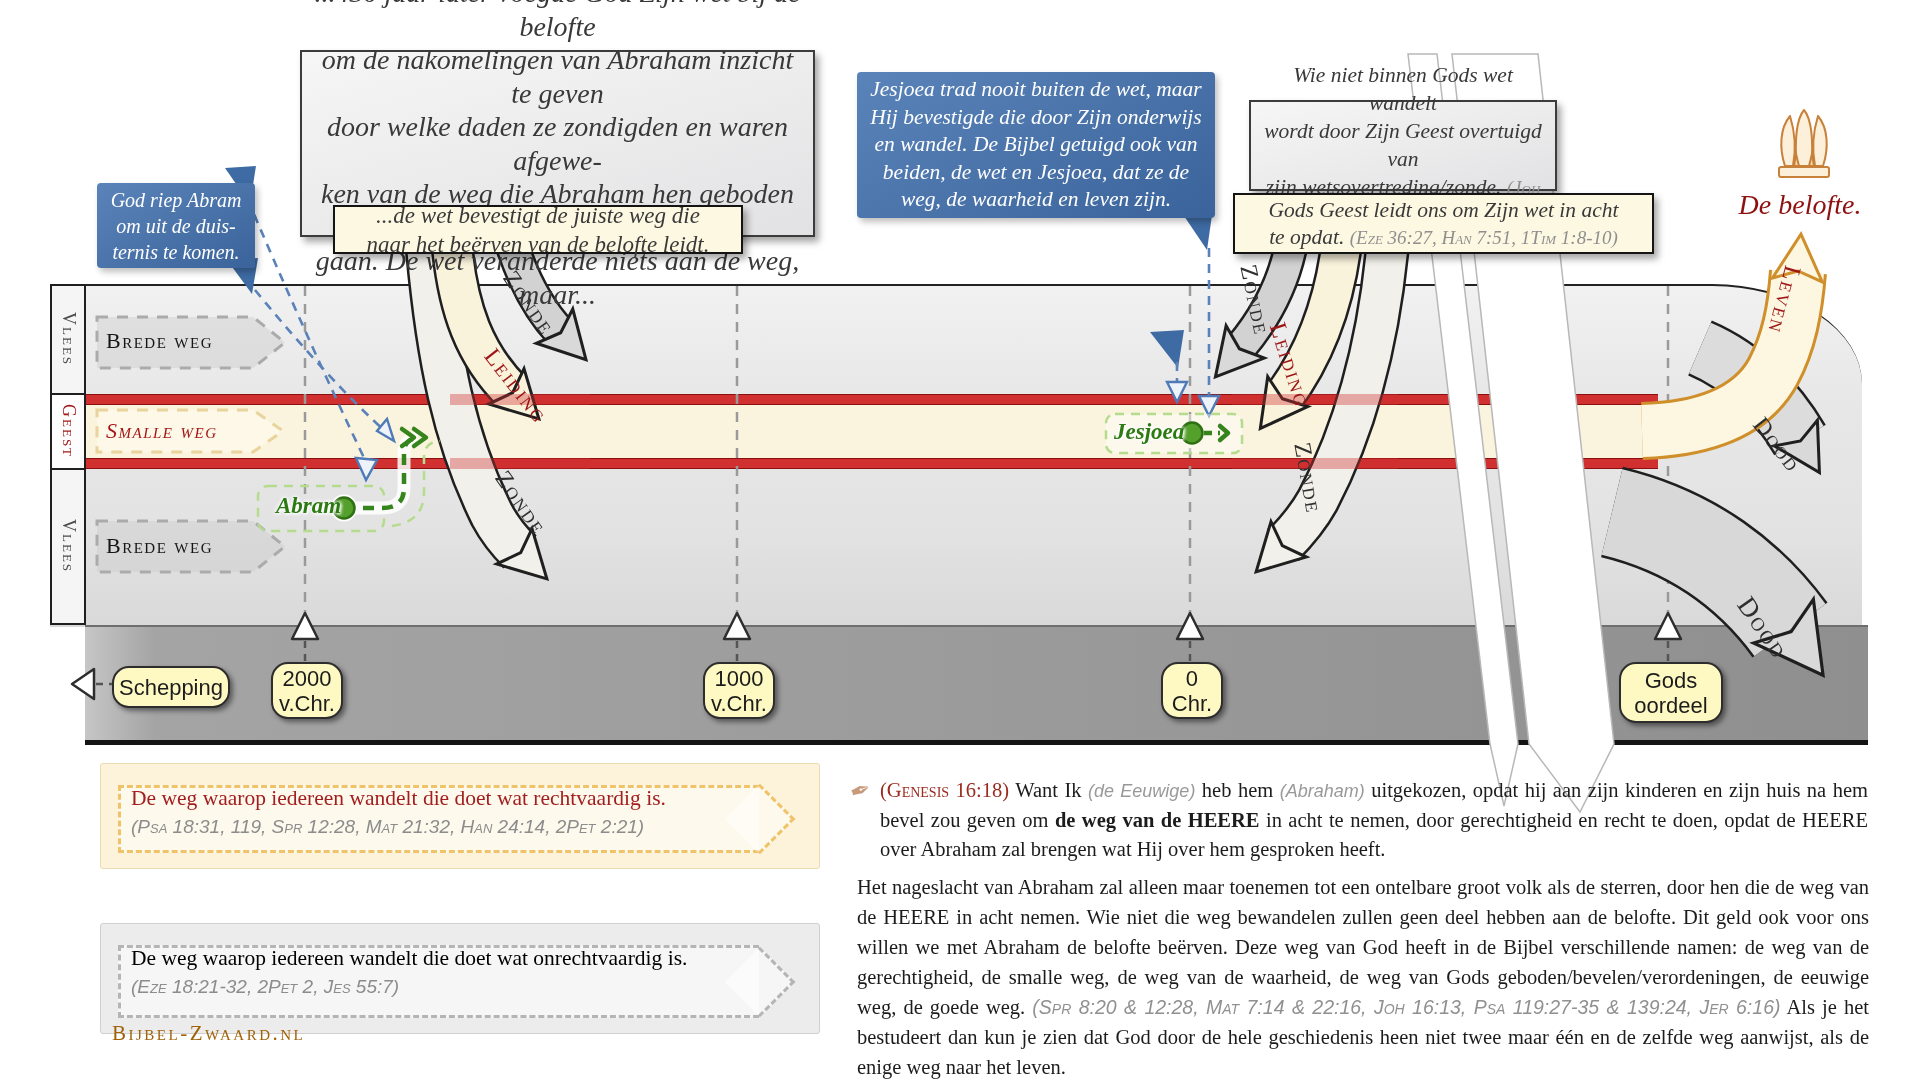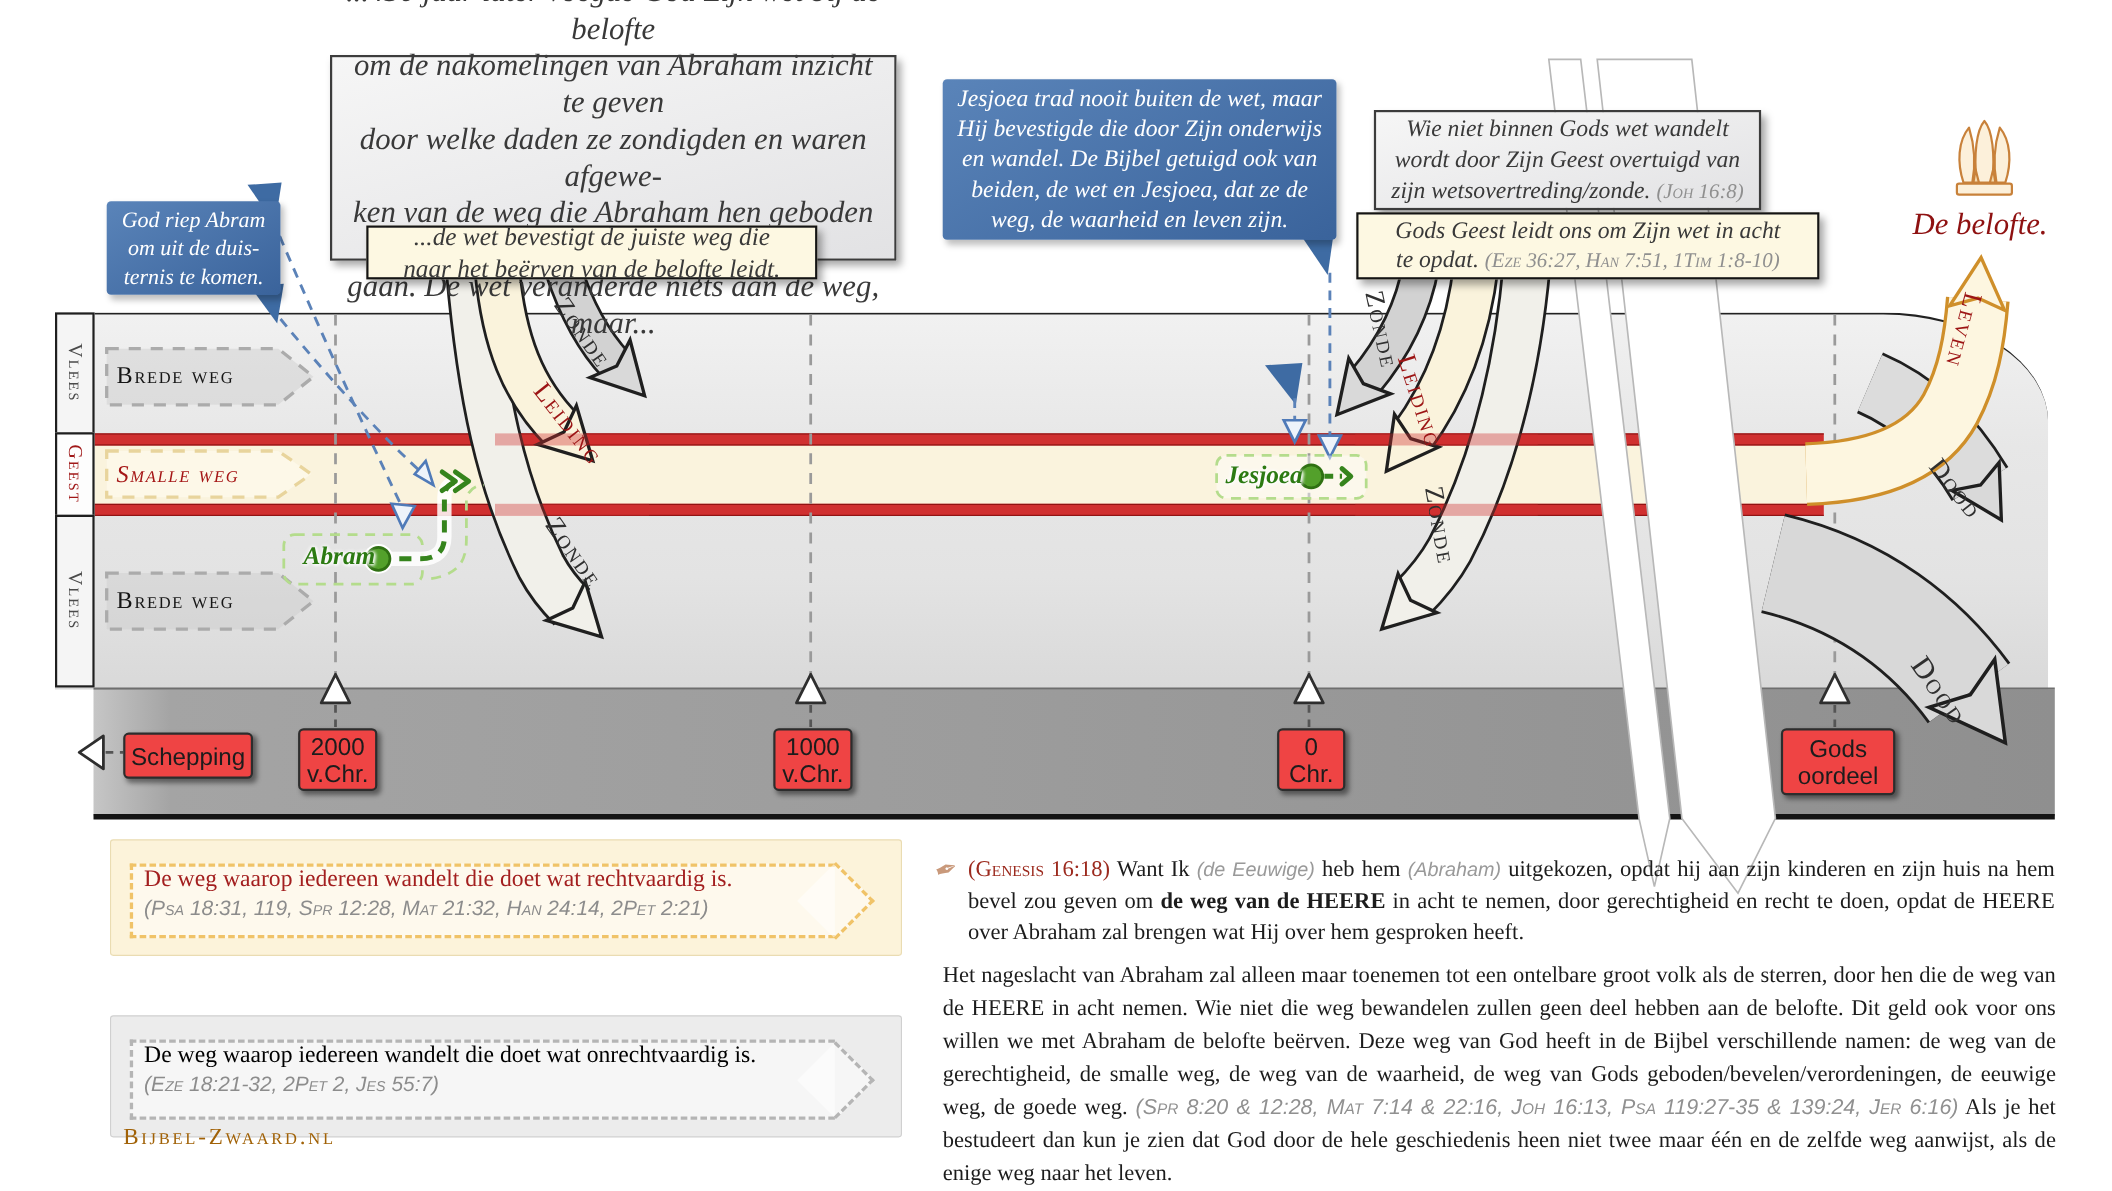--- a/index.html
+++ b/index.html
@@ -39,21 +39,21 @@
     font-style:italic;text-align:center;border-radius:4px;display:flex;align-items:center;
     justify-content:center;box-shadow:3px 4px 6px rgba(0,0,0,.25);padding:4px 8px;box-sizing:border-box;}
   .bubble .bref{color:#c9d7ea;font-size:18px;font-variant:small-caps;font-style:italic;}
   .notebox{z-index:3;background:linear-gradient(165deg,#f6f6f6,#e2e2e4);border:2.2px solid #3c3c3c;
     box-shadow:4px 5px 7px rgba(0,0,0,.35);color:#393939;font-style:italic;text-align:center;
     display:flex;align-items:center;justify-content:center;padding:4px 10px;box-sizing:border-box;}
   .creambox{background:#fdf8e2;border:2.2px solid #141414;}
   .gref{color:#8f8f8f;font-size:19px;font-variant:small-caps;}
 
   
-  .tbox{z-index:3;background:#ef4444;border:2.2px solid #2d2d2d;border-radius:5px;
+  .tbox{z-index:3;background:#fef9c3;border:2.2px solid #2d2d2d;border-radius:17px;
     box-shadow:3px 3px 5px rgba(0,0,0,.45);font-family:"Liberation Sans",sans-serif;
     font-size:22px;line-height:25px;color:#1c1c1c;text-align:center;display:flex;
     align-items:center;justify-content:center;}
 
   
   .greenname{z-index:3;font-style:italic;font-weight:700;font-size:23px;color:#2c7a12;
     text-shadow:0 0 4px #fff,0 0 5px #fff,1px 1px 3px #fff;}
 
   
   #promise-title{z-index:3;left:1730px;top:189px;width:140px;text-align:center;
@@ -303,21 +303,21 @@
     <span>...430 jaar later voegde God Zijn wet bij de belofte
 om de nakomelingen van Abraham inzicht te geven
 door welke daden ze zondigden en waren afgewe-
 ken van de weg die Abraham hen geboden had te
 gaan. De wet veranderde niets aan de weg, maar...</span>
   </div>
   <div class="abs notebox creambox pre" style="left:333px;top:205px;width:410px;height:49px;font-size:23px;line-height:29px;">
     <span>...de wet bevestigt de juiste weg die
 naar het beërven van de belofte leidt.</span>
   </div>
-  <div class="abs notebox" style="left:1249px;top:100px;width:352px;height:91px;font-size:21.5px;line-height:28px;">
+  <div class="abs notebox" style="left:1249px;top:100px;width:308px;height:91px;font-size:21.5px;line-height:28px;">
     <span class="pre"><span>Wie niet binnen Gods wet wandelt
 wordt door Zijn Geest overtuigd van
 zijn wetsovertreding/zonde. </span><span class="gref">(Joh 16:8)</span></span>
   </div>
   <div class="abs notebox creambox" style="left:1233px;top:193px;width:421px;height:61px;font-size:21.5px;line-height:27px;">
     <span class="pre"><span>Gods Geest leidt ons om Zijn wet in acht
 te opdat. </span><span class="gref">(Eze 36:27, Han 7:51, 1Tim 1:8-10)</span></span>
   </div>
 
   <div class="abs greenname" style="left:276px;top:493px;">Abram</div>

